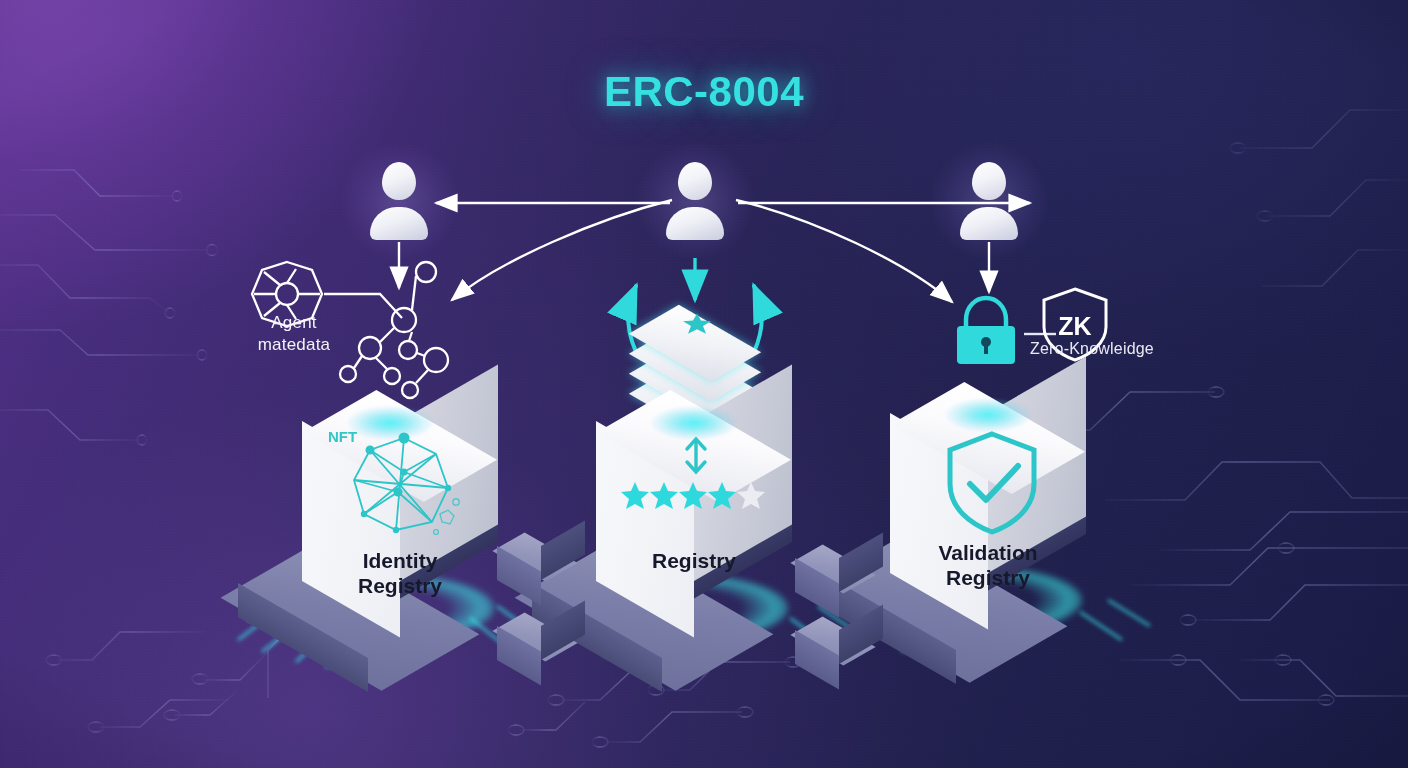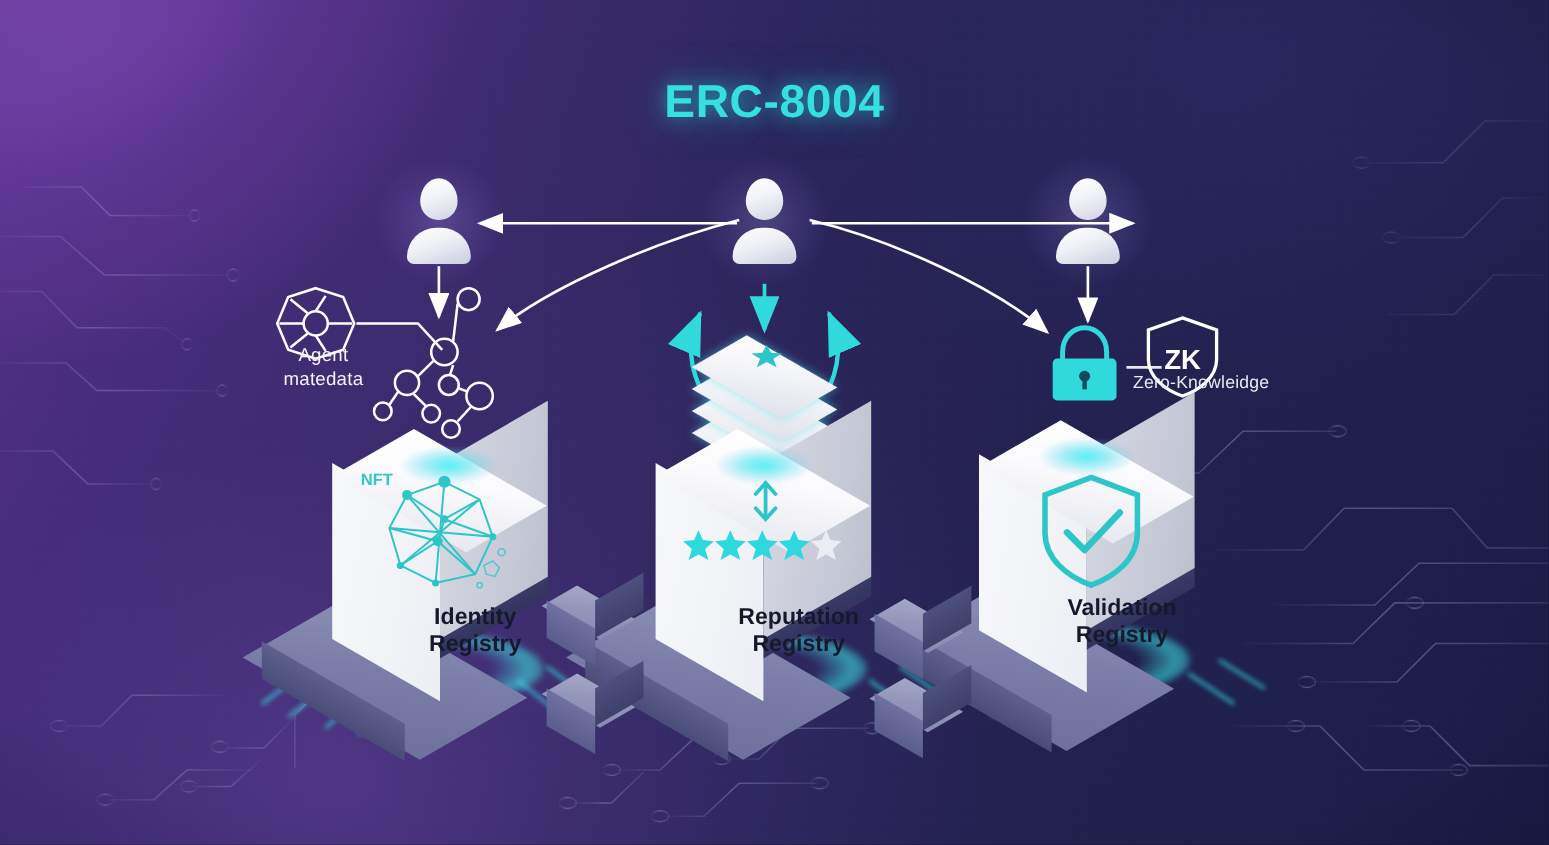--- a/index.html
+++ b/index.html
@@ -110,21 +110,20 @@
   .cube .label {
     position: absolute;
     left: 0; width: 196px;
     text-align: center;
     color: #16182c;
     font-size: 21px;
     font-weight: bold;
     line-height: 25px;
     z-index: 6;
     pointer-events: none;
-    margin-left: 32px;
   }
   .cube .art {
     position: absolute;
     z-index: 5;
     pointer-events: none;
   }
 
   .nft-tag {
     position: absolute;
     color: #32c6c8;
@@ -478,21 +477,21 @@
         <div class="lt"></div>
       </div>
     <div class="layer" style="left:0; top:2px;">
         <div class="lt"></div>
       </div>
     <svg style="position:absolute; left:30px; top:16px;" width="34" height="24">
       <path d="M17 2 L21 11 L31 12 L23 18 L26 28 L17 22 L8 28 L11 18 L3 12 L13 11 Z" fill="#2cc5c8" transform="scale(1,0.78)"></path>
     </svg>
   </div>
 
-  <div class="cube" style="left:302px; top:380px; width:176px; height:210px;padding-left:36px;">
+  <div class="cube" style="left:302px; top:380px; width:176px; height:210px;">
     <div class="left"></div>
     <div class="right"></div>
     <div class="top"></div>
     <div class="glowspot"></div>
 
     <svg class="art" style="left:42px; top:52px;" width="120" height="112">
       <g stroke="#2cc5c8" stroke-width="1.8" fill="none">
         <path d="M60 6 L92 22 L104 56 L88 90 L52 98 L20 82 L10 48 L26 18 Z"></path>
         <path d="M60 6 L52 98 M92 22 L20 82 M104 56 L10 48 M88 90 L26 18"></path>
         <path d="M26 18 L60 40 L92 22 M20 82 L54 60 L88 90 M10 48 L54 60 M104 56 L60 40"></path>
@@ -539,21 +538,20 @@
       <g>
         <path d="M15 2 L19 11 L29 12 L21 19 L24 29 L15 24 L6 29 L9 19 L1 12 L11 11 Z" fill="#2ed9dd"></path>
         <path d="M44 2 L48 11 L58 12 L50 19 L53 29 L44 24 L35 29 L38 19 L30 12 L40 11 Z" fill="#2ed9dd"></path>
         <path d="M73 2 L77 11 L87 12 L79 19 L82 29 L73 24 L64 29 L67 19 L59 12 L69 11 Z" fill="#2ed9dd"></path>
         <path d="M102 2 L106 11 L116 12 L108 19 L111 29 L102 24 L93 29 L96 19 L88 12 L98 11 Z" fill="#2ed9dd"></path>
         <path d="M131 2 L135 11 L145 12 L137 19 L140 29 L131 24 L122 29 L125 19 L117 12 L127 11 Z" fill="#ecedf3"></path>
       </g>
     </svg>
 
     <div class="label" style="top:168px;">
-      <div>Reputation</div>
       <div>Registry</div>
     </div>
   </div>
 
   <div class="cube" style="left:890px; top:372px; width:196px; height:210px;">
     <div class="left"></div>
     <div class="right"></div>
     <div class="top"></div>
     <div class="glowspot"></div>
 

